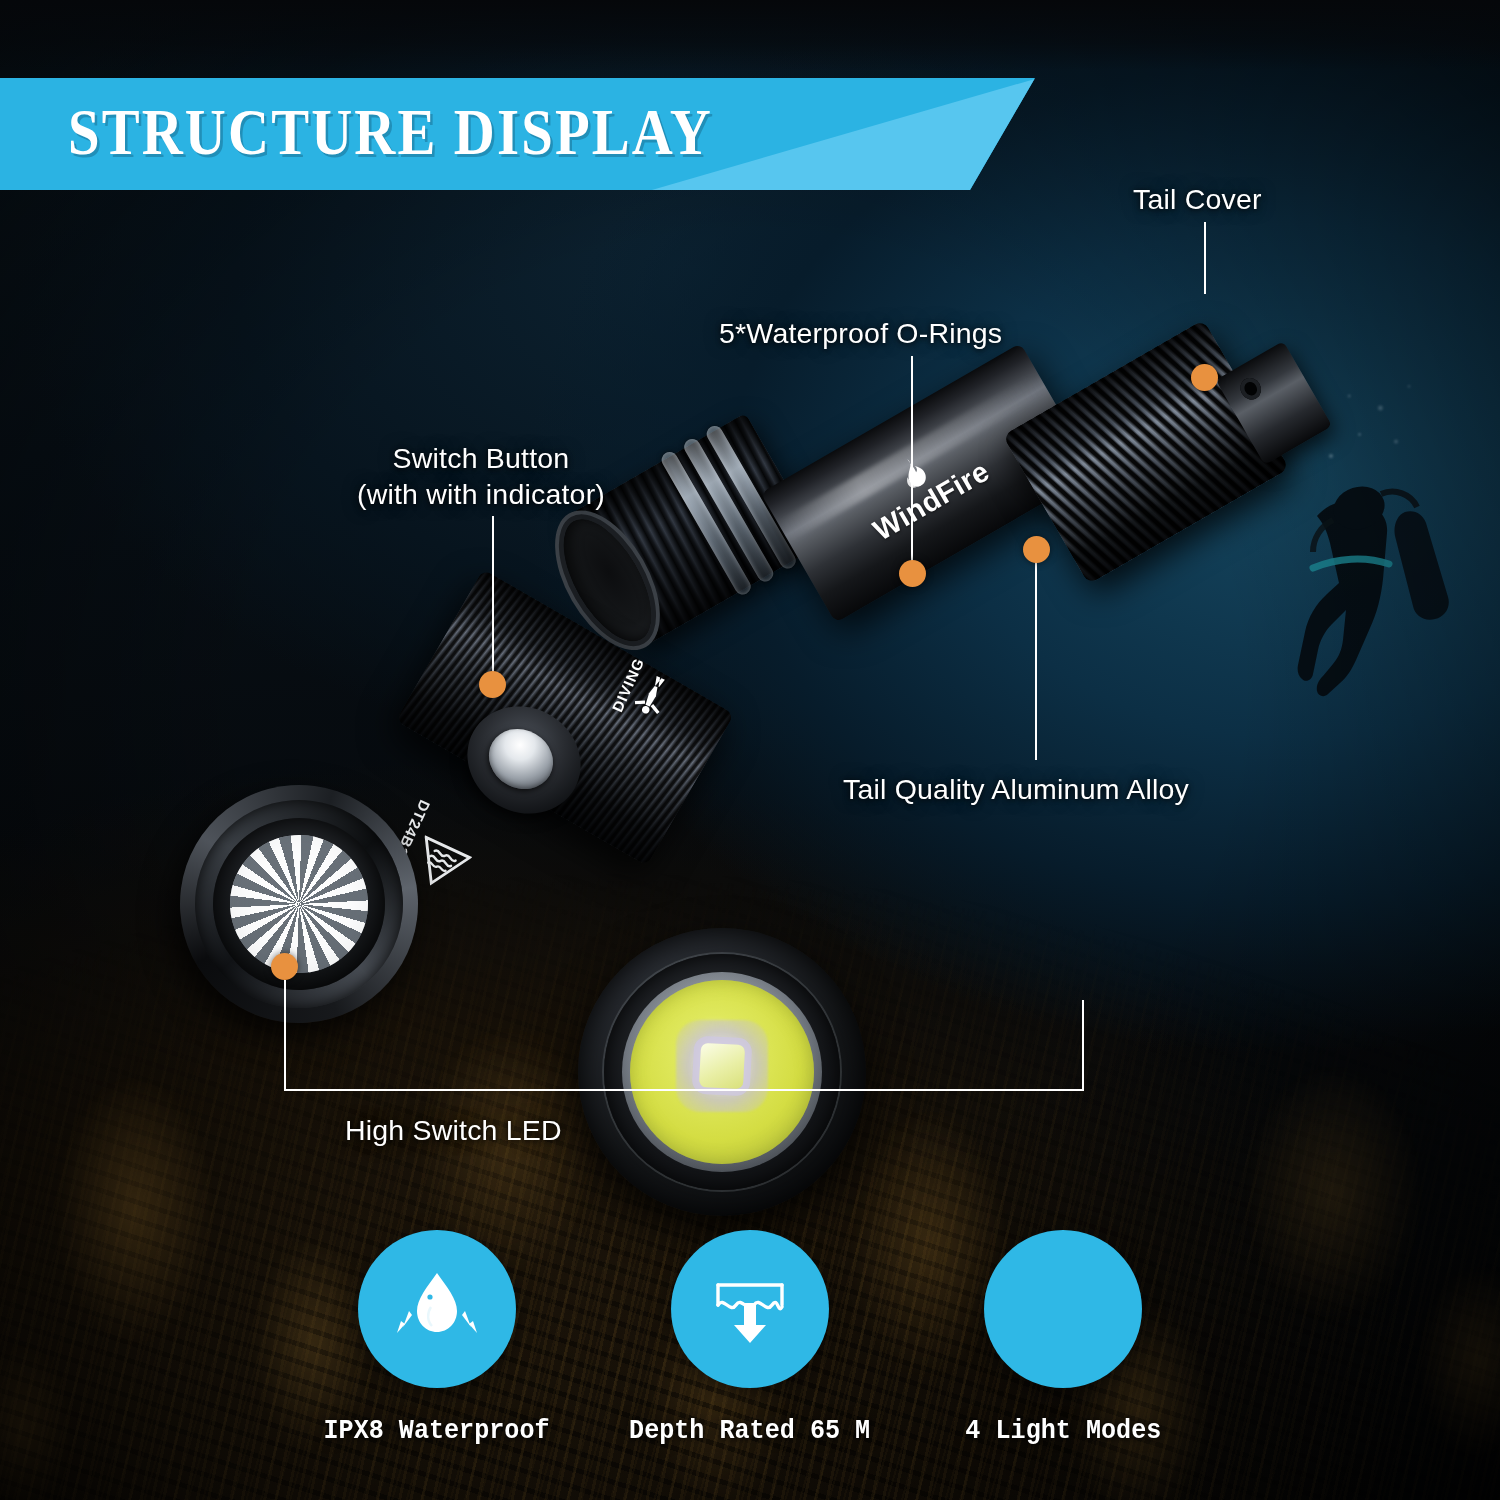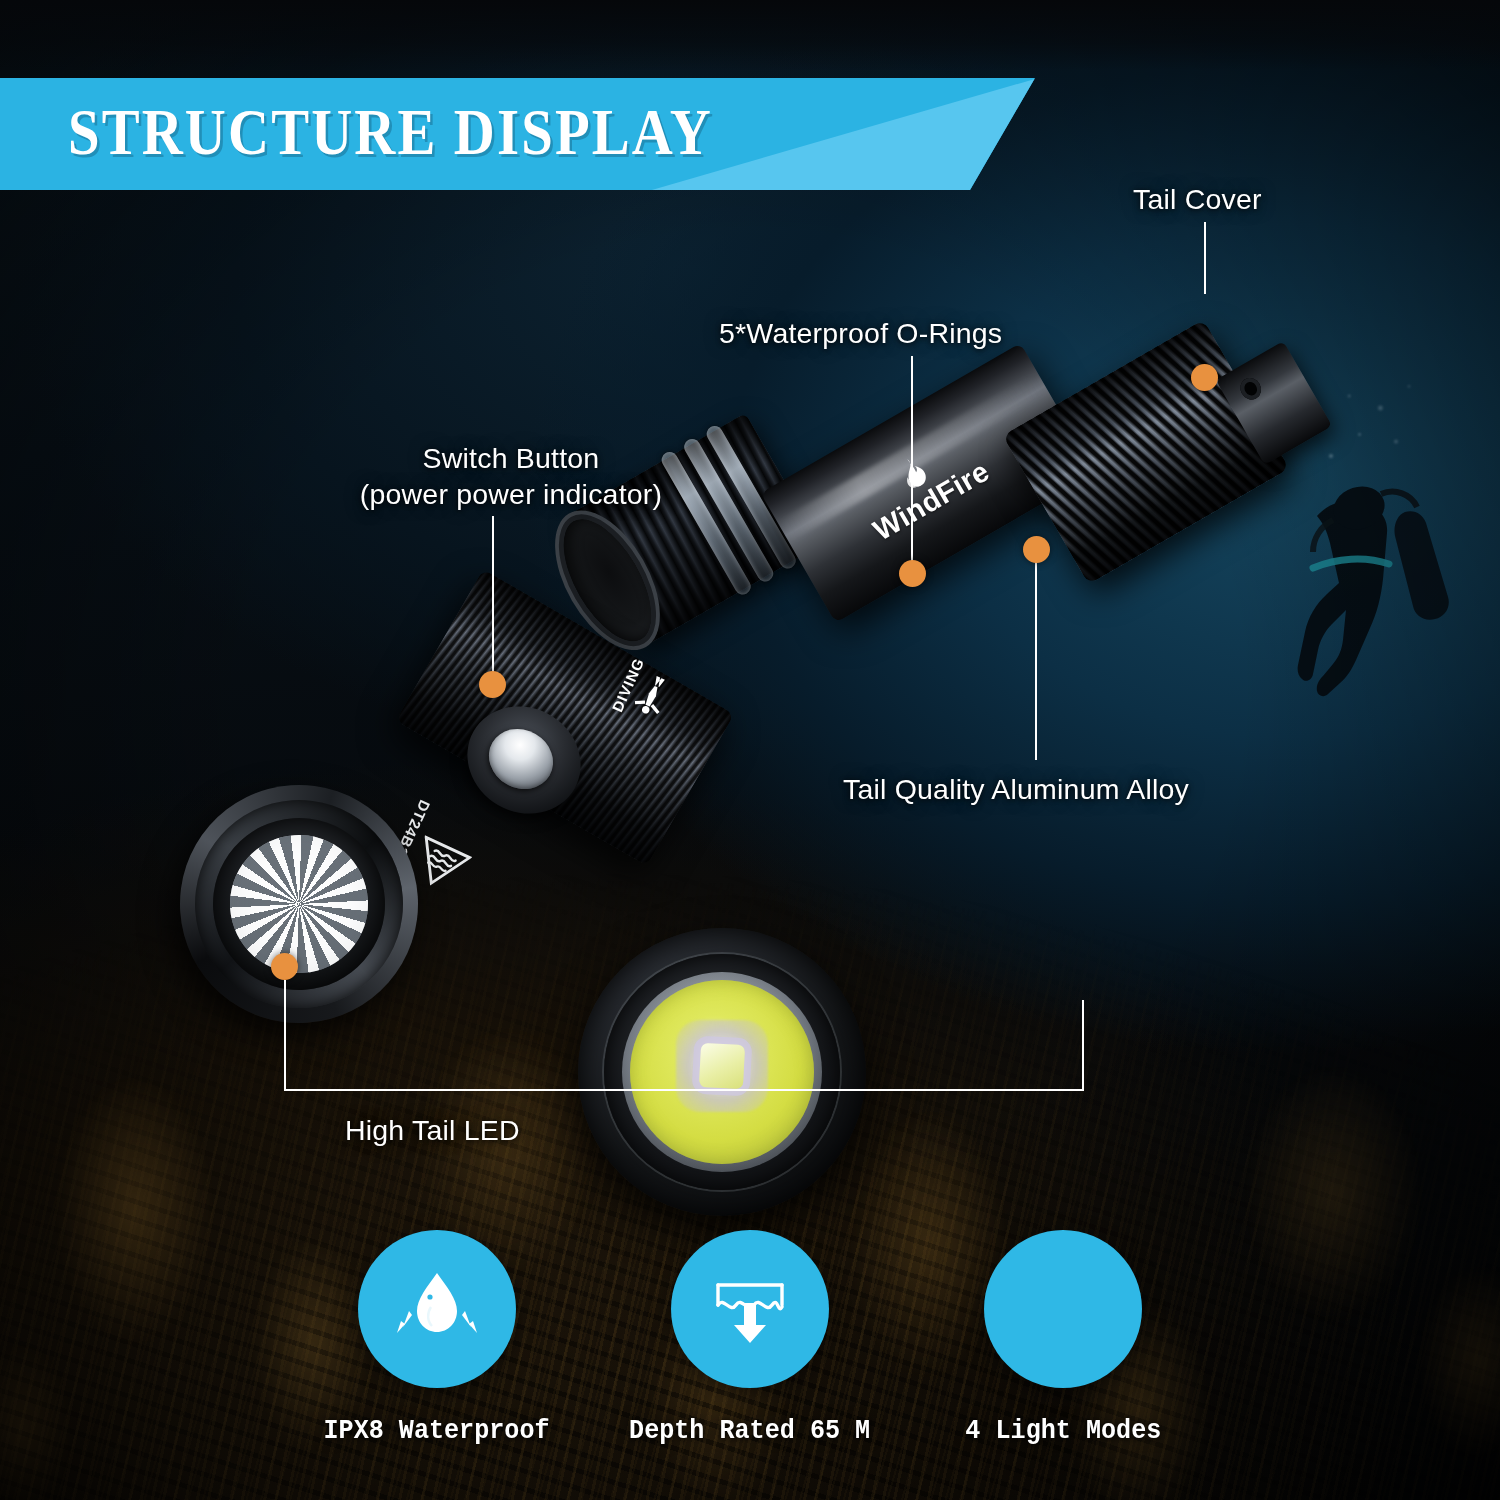--- a/index.html
+++ b/index.html
@@ -402,36 +402,36 @@
 </div>
 
 <div class="callout" style="left:1133px; top:182px;">Tail Cover</div>
 <div class="leader v" style="left:1204px; top:222px; height:72px;"></div>
 <div class="dot" style="left:1191px; top:364px;"></div>
 
 <div class="callout" style="left:719px; top:316px;">5*Waterproof O-Rings</div>
 <div class="leader v" style="left:911px; top:356px; height:208px;"></div>
 <div class="dot" style="left:899px; top:560px;"></div>
 
-<div class="callout center" style="left:356px; top:441px; width:310px;">
+<div class="callout center" style="left:326px; top:441px; width:310px;">
   <div>Switch Button</div>
-  <div>(power power indicator)</div>
+  <div>(with with indicator)</div>
 </div>
 <div class="leader v" style="left:492px; top:516px; height:158px;"></div>
 <div class="dot" style="left:479px; top:671px;"></div>
 
 <div class="leader v" style="left:1035px; top:560px; height:200px;"></div>
 <div class="dot" style="left:1023px; top:536px;"></div>
 <div class="callout" style="left:843px; top:772px;">Tail Quality Aluminum Alloy</div>
 
 <div class="dot" style="left:271px; top:953px;"></div>
 <div class="leader v" style="left:284px; top:980px; height:110px;"></div>
 <div class="leader h" style="left:284px; top:1089px; width:800px;"></div>
 <div class="leader v" style="left:1082px; top:1000px; height:90px;"></div>
-<div class="callout" style="left:345px; top:1113px;">High Tail LED</div>
+<div class="callout" style="left:345px; top:1113px;">High Switch LED</div>
 
 <div id="features">
 
   <div class="feat">
     <div class="circ">
       <svg viewBox="0 0 100 100" width="100" height="100">
         <path d="M50 14c10 14 20 26 20 38 0 12-9 21-20 21s-20-9-20-21c0-12 10-24 20-38z" fill="#fff"></path>
         <circle cx="43" cy="38" r="2.6" fill="#2fb8e6"></circle>
         <path d="M44 48c-4 6-4 14 1 19" stroke="#dff3fb" stroke-width="2.4" fill="none" opacity=".7"></path>
         <g fill="#fff">

